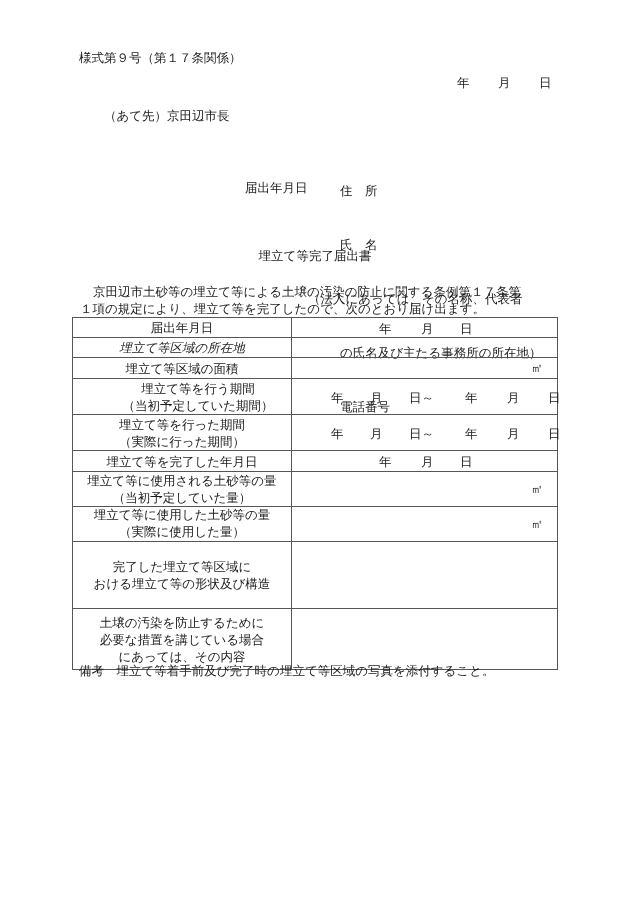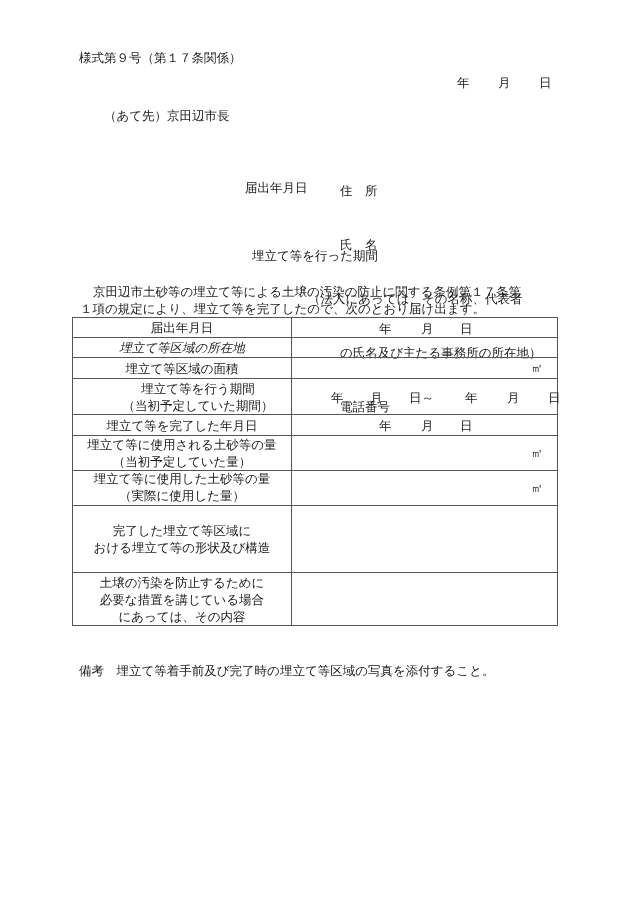--- a/index.html
+++ b/index.html
@@ -47,21 +47,21 @@
 
 <div class="abs notifier-label">届出年月日</div>
 <div class="abs notifier-lines">
   <div style="padding-left:32px">住　所</div>
   <div style="padding-left:32px">氏　名</div>
   <div>（法人にあっては、その名称、代表者</div>
   <div style="padding-left:32px">の氏名及び主たる事務所の所在地）</div>
   <div style="padding-left:32px">電話番号</div>
 </div>
 
-<div class="abs title">埋立て等を行った期間</div>
+<div class="abs title">埋立て等完了届出書</div>
 
 <div class="abs body-text">
   <div class="indent">京田辺市土砂等の埋立て等による土壌の汚染の防止に関する条例第１７条第</div>
   <div>１項の規定により、埋立て等を完了したので、次のとおり届け出ます。</div>
 </div>
 
 <table class="form">
   <tbody id="table-body">
       <tr style="height: 20px;">
         <td class="label" style="white-space: pre-line;">届出年月日</td>
@@ -86,20 +86,32 @@
 （当初予定していた期間）</td>
         <td class="date-cell">
           <span style="left: 39px;">年</span>
           <span style="left: 78px;">月</span>
           <span style="left: 117px;">日～</span>
           <span style="left: 173px;">年</span>
           <span style="left: 215px;">月</span>
           <span style="left: 256px;">日</span>
         </td>
       </tr>
+      <tr style="height: 36px;">
+        <td class="label" style="white-space: pre-line;">埋立て等を行った期間
+（実際に行った期間）</td>
+        <td class="date-cell">
+          <span style="left: 39px;">年</span>
+          <span style="left: 78px;">月</span>
+          <span style="left: 117px;">日～</span>
+          <span style="left: 173px;">年</span>
+          <span style="left: 215px;">月</span>
+          <span style="left: 256px;">日</span>
+        </td>
+      </tr>
       <tr style="height: 21px;">
         <td class="label" style="white-space: pre-line;">埋立て等を完了した年月日</td>
         <td class="date-cell">
           <span style="left: 87px;">年</span>
           <span style="left: 129px;">月</span>
           <span style="left: 168px;">日</span>
         </td>
       </tr>
       <tr style="height: 35px;">
         <td class="label" style="white-space: pre-line;">埋立て等に使用される土砂等の量
@@ -113,21 +125,21 @@
 （実際に使用した量）</td>
         <td class="date-cell">
           <span class="unit" style="left: auto;">㎥</span>
         </td>
       </tr>
       <tr style="height: 67px;">
         <td class="label" style="white-space: pre-line;">完了した埋立て等区域に
 おける埋立て等の形状及び構造</td>
         <td class="date-cell"></td>
       </tr>
-      <tr style="height: 53px;">
+      <tr style="height: 61px;">
         <td class="label" style="white-space: pre-line;">土壌の汚染を防止するために
 必要な措置を講じている場合
 にあっては、その内容</td>
         <td class="date-cell"></td>
       </tr>
     </tbody>
 </table>
 
 <div class="abs remarks">備考　埋立て等着手前及び完了時の埋立て等区域の写真を添付すること。</div>
 

